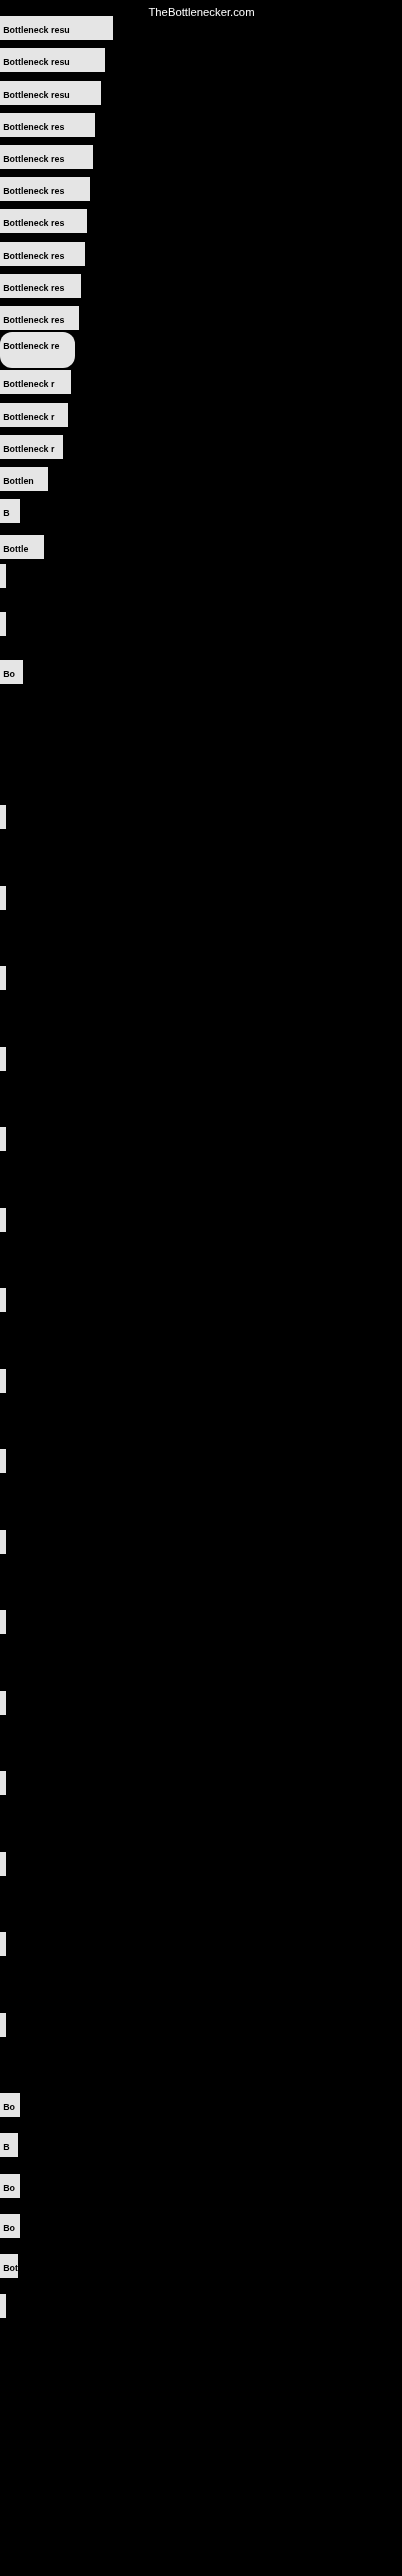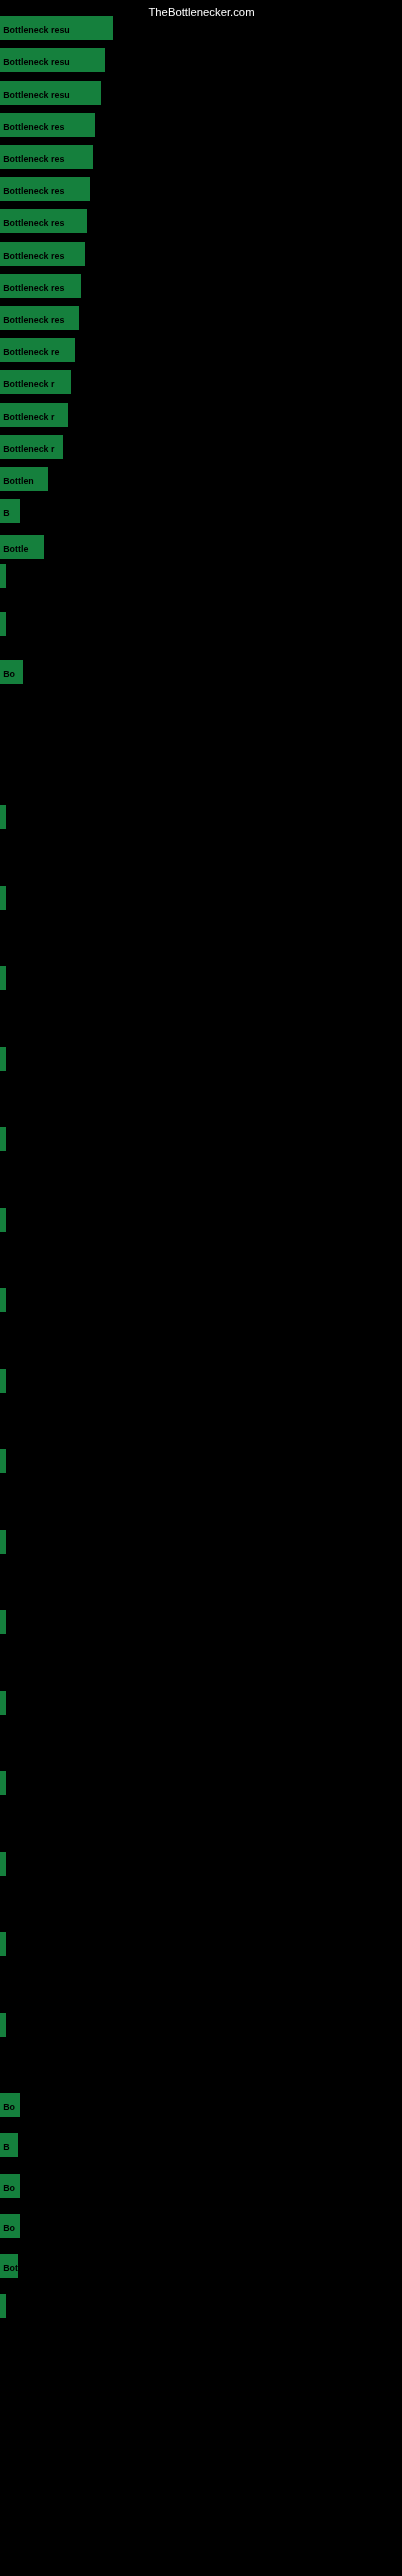--- a/index.html
+++ b/index.html
@@ -25,21 +25,21 @@
     }
 
     .bar-container {
       position: absolute;
       left: 0;
       display: flex;
       align-items: center;
     }
 
     .bar-label {
-      background-color: #15803d;
+      background-color: #e5e5e5;
       color: #000000;
       font-size: 8.9px;
       font-weight: bold;
       padding: 1.6px 3.2px;
       white-space: nowrap;
       overflow: hidden;
     }
   </style>
 </head>
 <body>
@@ -70,21 +70,21 @@
 <div class="bar-container" style="top: 242px; height: 24px; left: 0px;">
     <div class="bar-label" style="width: 85px; height: 24px; line-height: 24px;">Bottleneck res</div>
   </div>
 <div class="bar-container" style="top: 274px; height: 24px; left: 0px;">
     <div class="bar-label" style="width: 81px; height: 24px; line-height: 24px;">Bottleneck res</div>
   </div>
 <div class="bar-container" style="top: 306px; height: 24px; left: 0px;">
     <div class="bar-label" style="width: 79px; height: 24px; line-height: 24px;">Bottleneck res</div>
   </div>
 <div class="bar-container" style="top: 338px; height: 24px; left: 0px;">
-    <div class="bar-label" style="width: 75px; height: 24px; line-height: 24px;">Bottleneck re</div>
+    <div class="bar-label" style="width: 75px; height: 36px; line-height: 24px; border-radius: 12px;">Bottleneck re</div>
   </div>
 <div class="bar-container" style="top: 370px; height: 24px; left: 0px;">
     <div class="bar-label" style="width: 71px; height: 24px; line-height: 24px;">Bottleneck r</div>
   </div>
 <div class="bar-container" style="top: 403px; height: 24px; left: 0px;">
     <div class="bar-label" style="width: 68px; height: 24px; line-height: 24px;">Bottleneck r</div>
   </div>
 <div class="bar-container" style="top: 435px; height: 24px; left: 0px;">
     <div class="bar-label" style="width: 63px; height: 24px; line-height: 24px;">Bottleneck r</div>
   </div>

